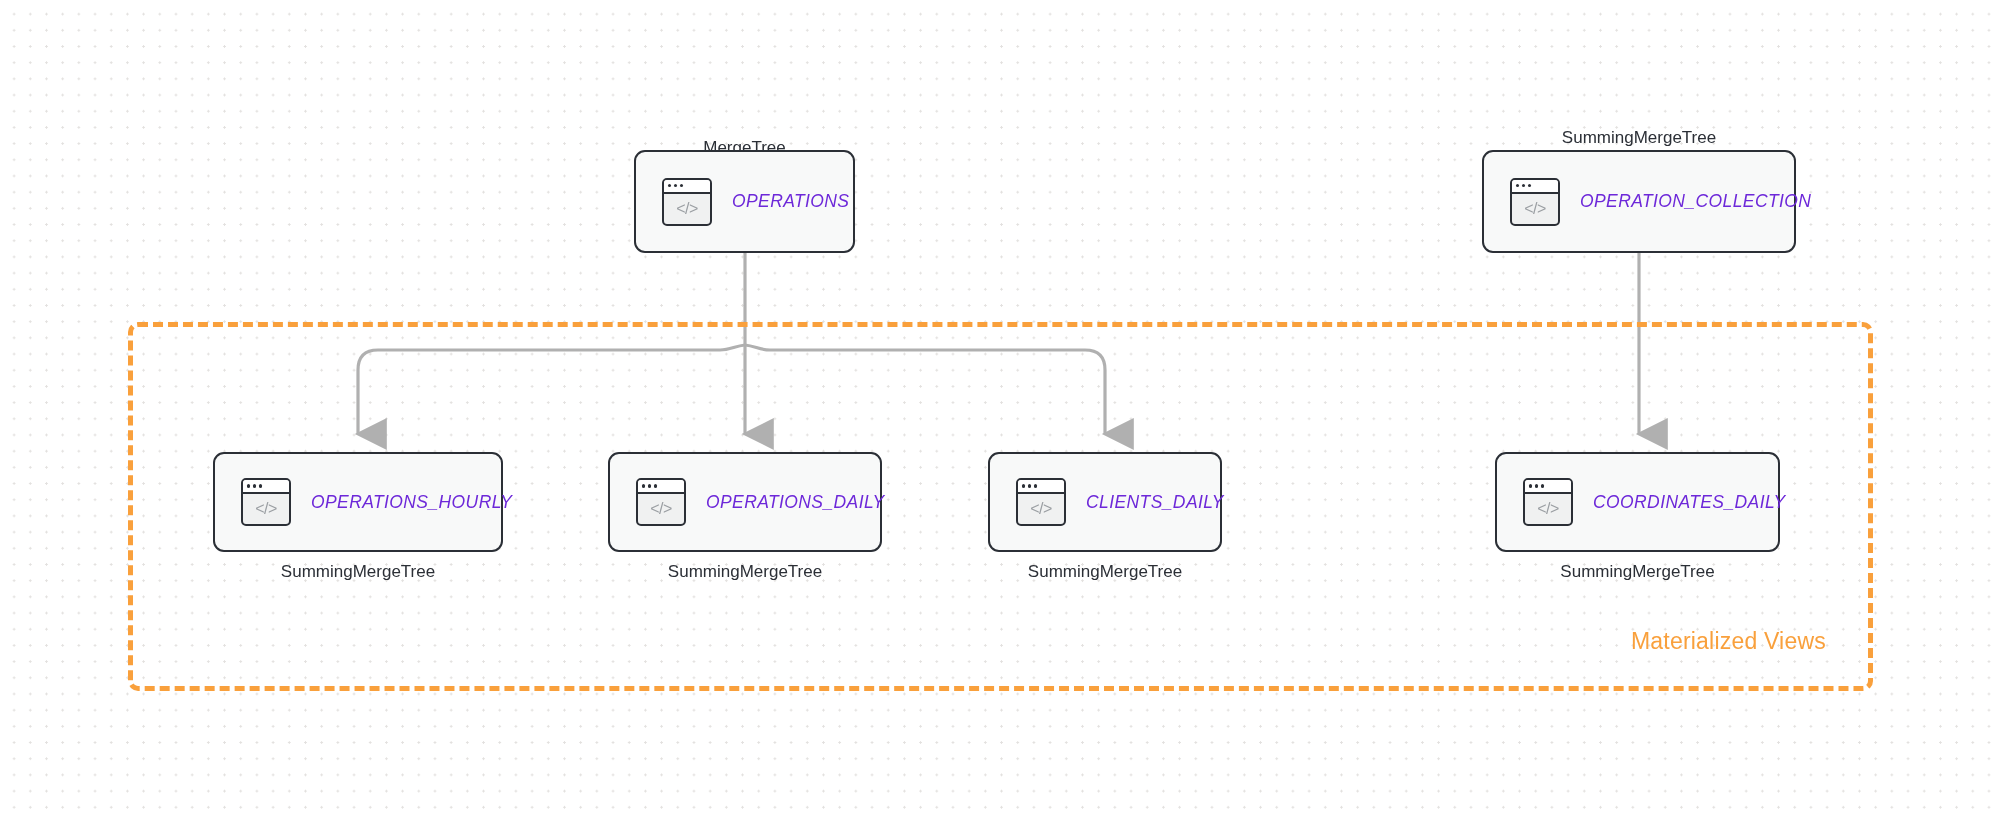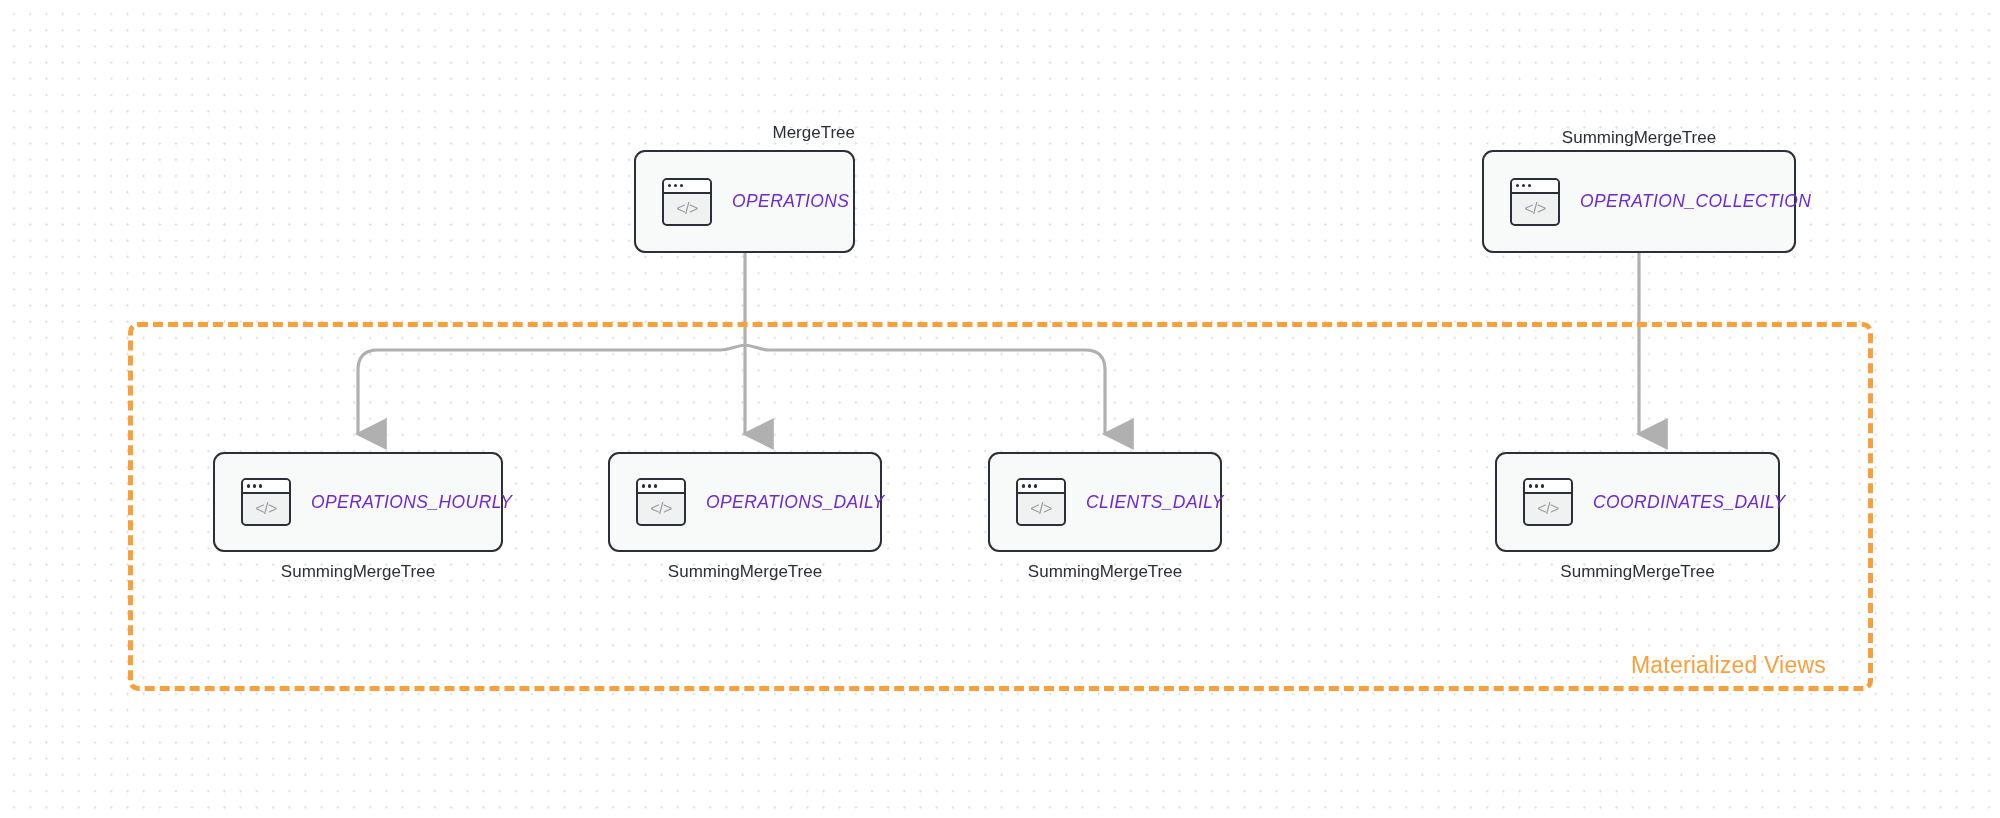--- a/index.html
+++ b/index.html
@@ -36,21 +36,20 @@
     border: 5px dashed #f9a03c;
     border-radius: 10px;
     background: transparent;
   }
   .mv-group-label {
     position: absolute;
     color: #f9a03c;
     font-size: 23px;
     letter-spacing: 0.2px;
     white-space: nowrap;
-    margin-top: 24px;
   }
 
   
   .node {
     position: absolute;
     box-sizing: border-box;
     background: #f8f9f9;
     border: 2.6px solid #2b2f36;
     border-radius: 11px;
     display: flex;
@@ -135,21 +134,21 @@
     <path d="M 745 345 C 735 346 730 350 720 350 L 378 350 Q 358 350 358 370 L 358 434" fill="none" stroke="#b0b0b0" stroke-width="3.2" marker-end="url(#arrow)"></path>
 
     <path d="M 745 345 C 755 346 760 350 770 350 L 1085 350 Q 1105 350 1105 370 L 1105 434" fill="none" stroke="#b0b0b0" stroke-width="3.2" marker-end="url(#arrow)"></path>
 
     <path d="M 1639 253 L 1639 434" fill="none" stroke="#b0b0b0" stroke-width="3.2" marker-end="url(#arrow)"></path>
   </svg>
 
   <div class="mv-group" style="left:128px; top:322px; width:1745px; height:369px;"></div>
   <div class="mv-group-label" style="left:1631px; top:628px;">Materialized Views</div>
 
-  <div class="caption" style="left:634px; top:123px; width:221px;text-align:right;">MergeTree</div>
+  <div class="caption" style="left:634px; top:138px; width:221px;">MergeTree</div>
   <div class="node" style="left:634px; top:150px; width:221px; height:103px;">
     <div class="win-icon">
       <div class="bar">
         <i></i>
         <i></i>
         <i></i>
       </div>
       <div class="body">&lt;/&gt;</div>
     </div>
     <div class="node-label">OPERATIONS</div>

